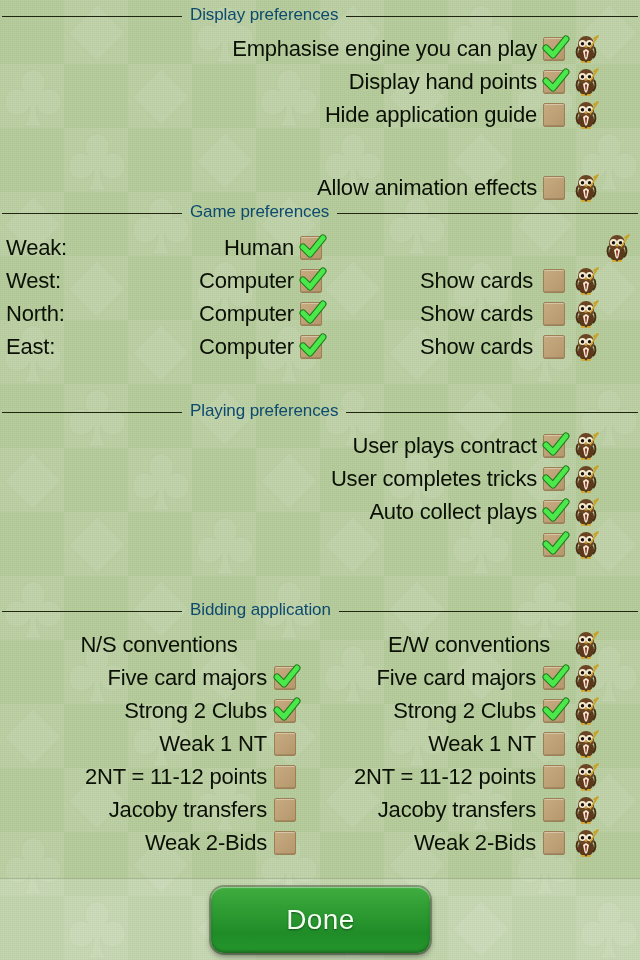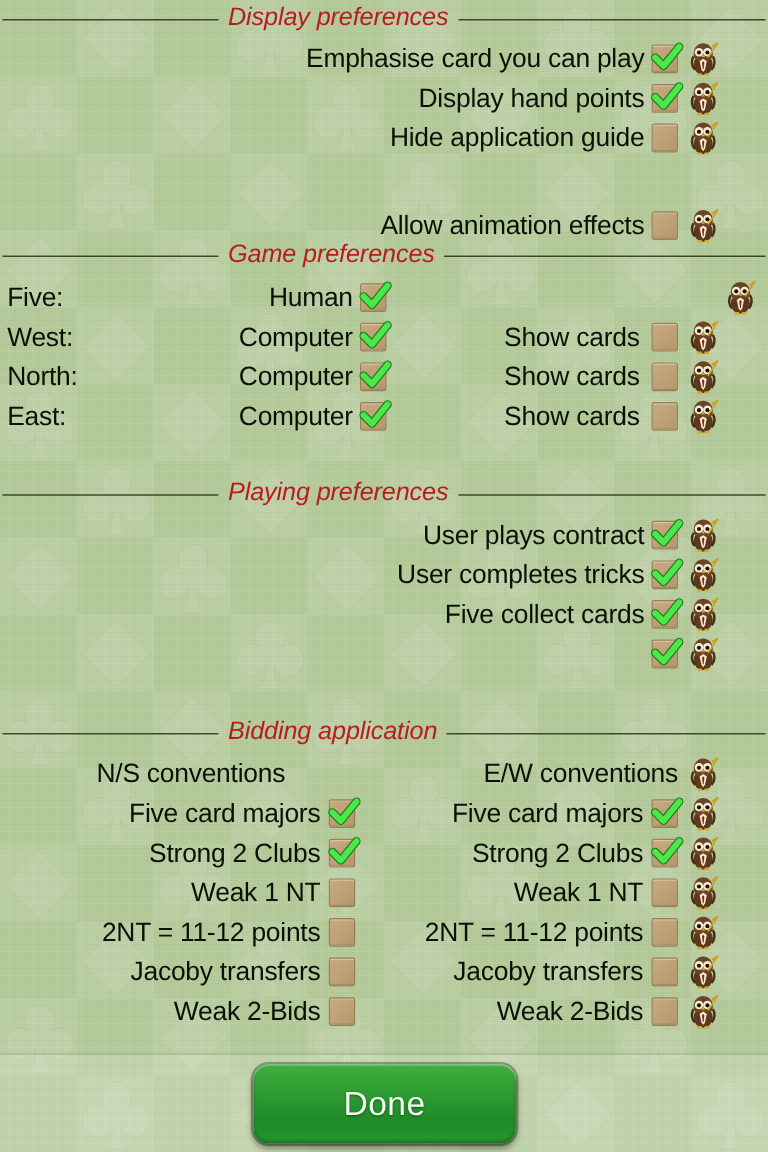--- a/index.html
+++ b/index.html
@@ -76,25 +76,24 @@
   .section-header .rule {
     height: 0;
     border-top: 1px solid #20260f;
     flex: 0 0 auto;
     position: relative;
     top: 1px;
   }
   .section-header .rule.left  { width: 180px; }
   .section-header .rule.right { flex: 1 1 auto; }
   .section-title {
-    font-size: 21px;
-    color: #b91c1c;
+    font-size: 17px;
+    color: #0c4a6e;
     white-space: nowrap;
     letter-spacing: -0.1px;
-    font-style: italic;
   }
 
   
   .row {
     position: absolute;
     height: 32px;
     display: flex;
     align-items: center;
   }
   .row-label {
@@ -274,21 +273,21 @@
 
 <div class="page">
 
   <div class="section-header" style="top:2px;">
     <span class="rule left"></span>
     <span class="section-title">Display preferences</span>
     <span class="rule right"></span>
   </div>
 
   <div class="row label-right" style="top:33px; left:0; width:600px;">
-    <span class="row-label">Emphasise card you can play</span>
+    <span class="row-label">Emphasise engine you can play</span>
     <span class="cb" style="margin-left:6px;" data-checked="true">
       <svg class="tick" viewBox="0 0 30 30">
           <path d="M5 15 L12 22 L25 6" fill="none" stroke="#1f7a1c" stroke-width="7" stroke-linecap="round" stroke-linejoin="round"></path>
           <path d="M5 15 L12 22 L25 6" fill="none" stroke="#4ae84a" stroke-width="5" stroke-linecap="round" stroke-linejoin="round"></path>
         </svg>
     </span>
     <span class="owl-slot" style="margin-left:9px;">
       <svg class="owl" viewBox="0 0 26 30">
           <g>
             <path d="M19 4 L24 1 L25 2 L20 6 Z" fill="#c9a227"></path>
@@ -398,21 +397,21 @@
     </span>
   </div>
 
   <div class="section-header" style="top:199px;">
     <span class="rule left"></span>
     <span class="section-title">Game preferences</span>
     <span class="rule right"></span>
   </div>
 
   <div class="row" style="top:232px; left:6px;">
-    <span class="row-label">Five:</span>
+    <span class="row-label">Weak:</span>
   </div>
   <div class="row label-right" style="top:232px; left:100px; width:222px;">
     <span class="row-label">Human</span>
     <span class="cb" style="margin-left:6px;" data-checked="true">
       <svg class="tick" viewBox="0 0 30 30">
           <path d="M5 15 L12 22 L25 6" fill="none" stroke="#1f7a1c" stroke-width="7" stroke-linecap="round" stroke-linejoin="round"></path>
           <path d="M5 15 L12 22 L25 6" fill="none" stroke="#4ae84a" stroke-width="5" stroke-linecap="round" stroke-linejoin="round"></path>
         </svg>
     </span>
   </div>
@@ -620,21 +619,21 @@
             <path d="M20 13 C22 16 22 21 19 24" stroke="#4a2d13" stroke-width="2" fill="none"></path>
             <rect x="7" y="27" width="4" height="2" rx="1" fill="#d8a828"></rect>
             <rect x="13" y="27" width="4" height="2" rx="1" fill="#d8a828"></rect>
             <path d="M16 14 L24 2" stroke="#c9a227" stroke-width="1.4" fill="none"></path>
           </g>
         </svg>
     </span>
   </div>
 
   <div class="row label-right" style="top:496px; left:0; width:600px;">
-    <span class="row-label">Five collect cards</span>
+    <span class="row-label">Auto collect plays</span>
     <span class="cb" style="margin-left:6px;" data-checked="true">
       <svg class="tick" viewBox="0 0 30 30">
           <path d="M5 15 L12 22 L25 6" fill="none" stroke="#1f7a1c" stroke-width="7" stroke-linecap="round" stroke-linejoin="round"></path>
           <path d="M5 15 L12 22 L25 6" fill="none" stroke="#4ae84a" stroke-width="5" stroke-linecap="round" stroke-linejoin="round"></path>
         </svg>
     </span>
     <span class="owl-slot" style="margin-left:9px;">
       <svg class="owl" viewBox="0 0 26 30">
           <g>
             <path d="M19 4 L24 1 L25 2 L20 6 Z" fill="#c9a227"></path>
@@ -689,21 +688,21 @@
 
   <div class="section-header" style="top:597px;">
     <span class="rule left"></span>
     <span class="section-title">Bidding application</span>
     <span class="rule right"></span>
   </div>
 
   <div class="row" style="top:629px; left:0; width:318px; justify-content:center;">
     <span class="row-label">N/S conventions</span>
   </div>
-  <div class="row label-right" style="top:629px; left:318px; width:282px;">
+  <div class="row label-right" style="top:629px; left:318px; width:282px;gap:15px;">
     <span class="row-label">E/W conventions</span>
     <span class="owl-slot" style="margin-left:9px;">
       <svg class="owl" viewBox="0 0 26 30">
           <g>
             <path d="M19 4 L24 1 L25 2 L20 6 Z" fill="#c9a227"></path>
             <ellipse cx="12" cy="20" rx="8" ry="8.5" fill="#5b3a1c"></ellipse>
             <path d="M4 11 C4 5 8 2 12 2 C16 2 20 5 20 11 C20 15 17 17 12 17 C7 17 4 15 4 11 Z" fill="#6b4523"></path>
             <circle cx="8.5" cy="9.5" r="3.6" fill="#f3ead2"></circle>
             <circle cx="15.5" cy="9.5" r="3.6" fill="#f3ead2"></circle>
             <circle cx="8.5" cy="9.8" r="1.7" fill="#1a1008"></circle>

